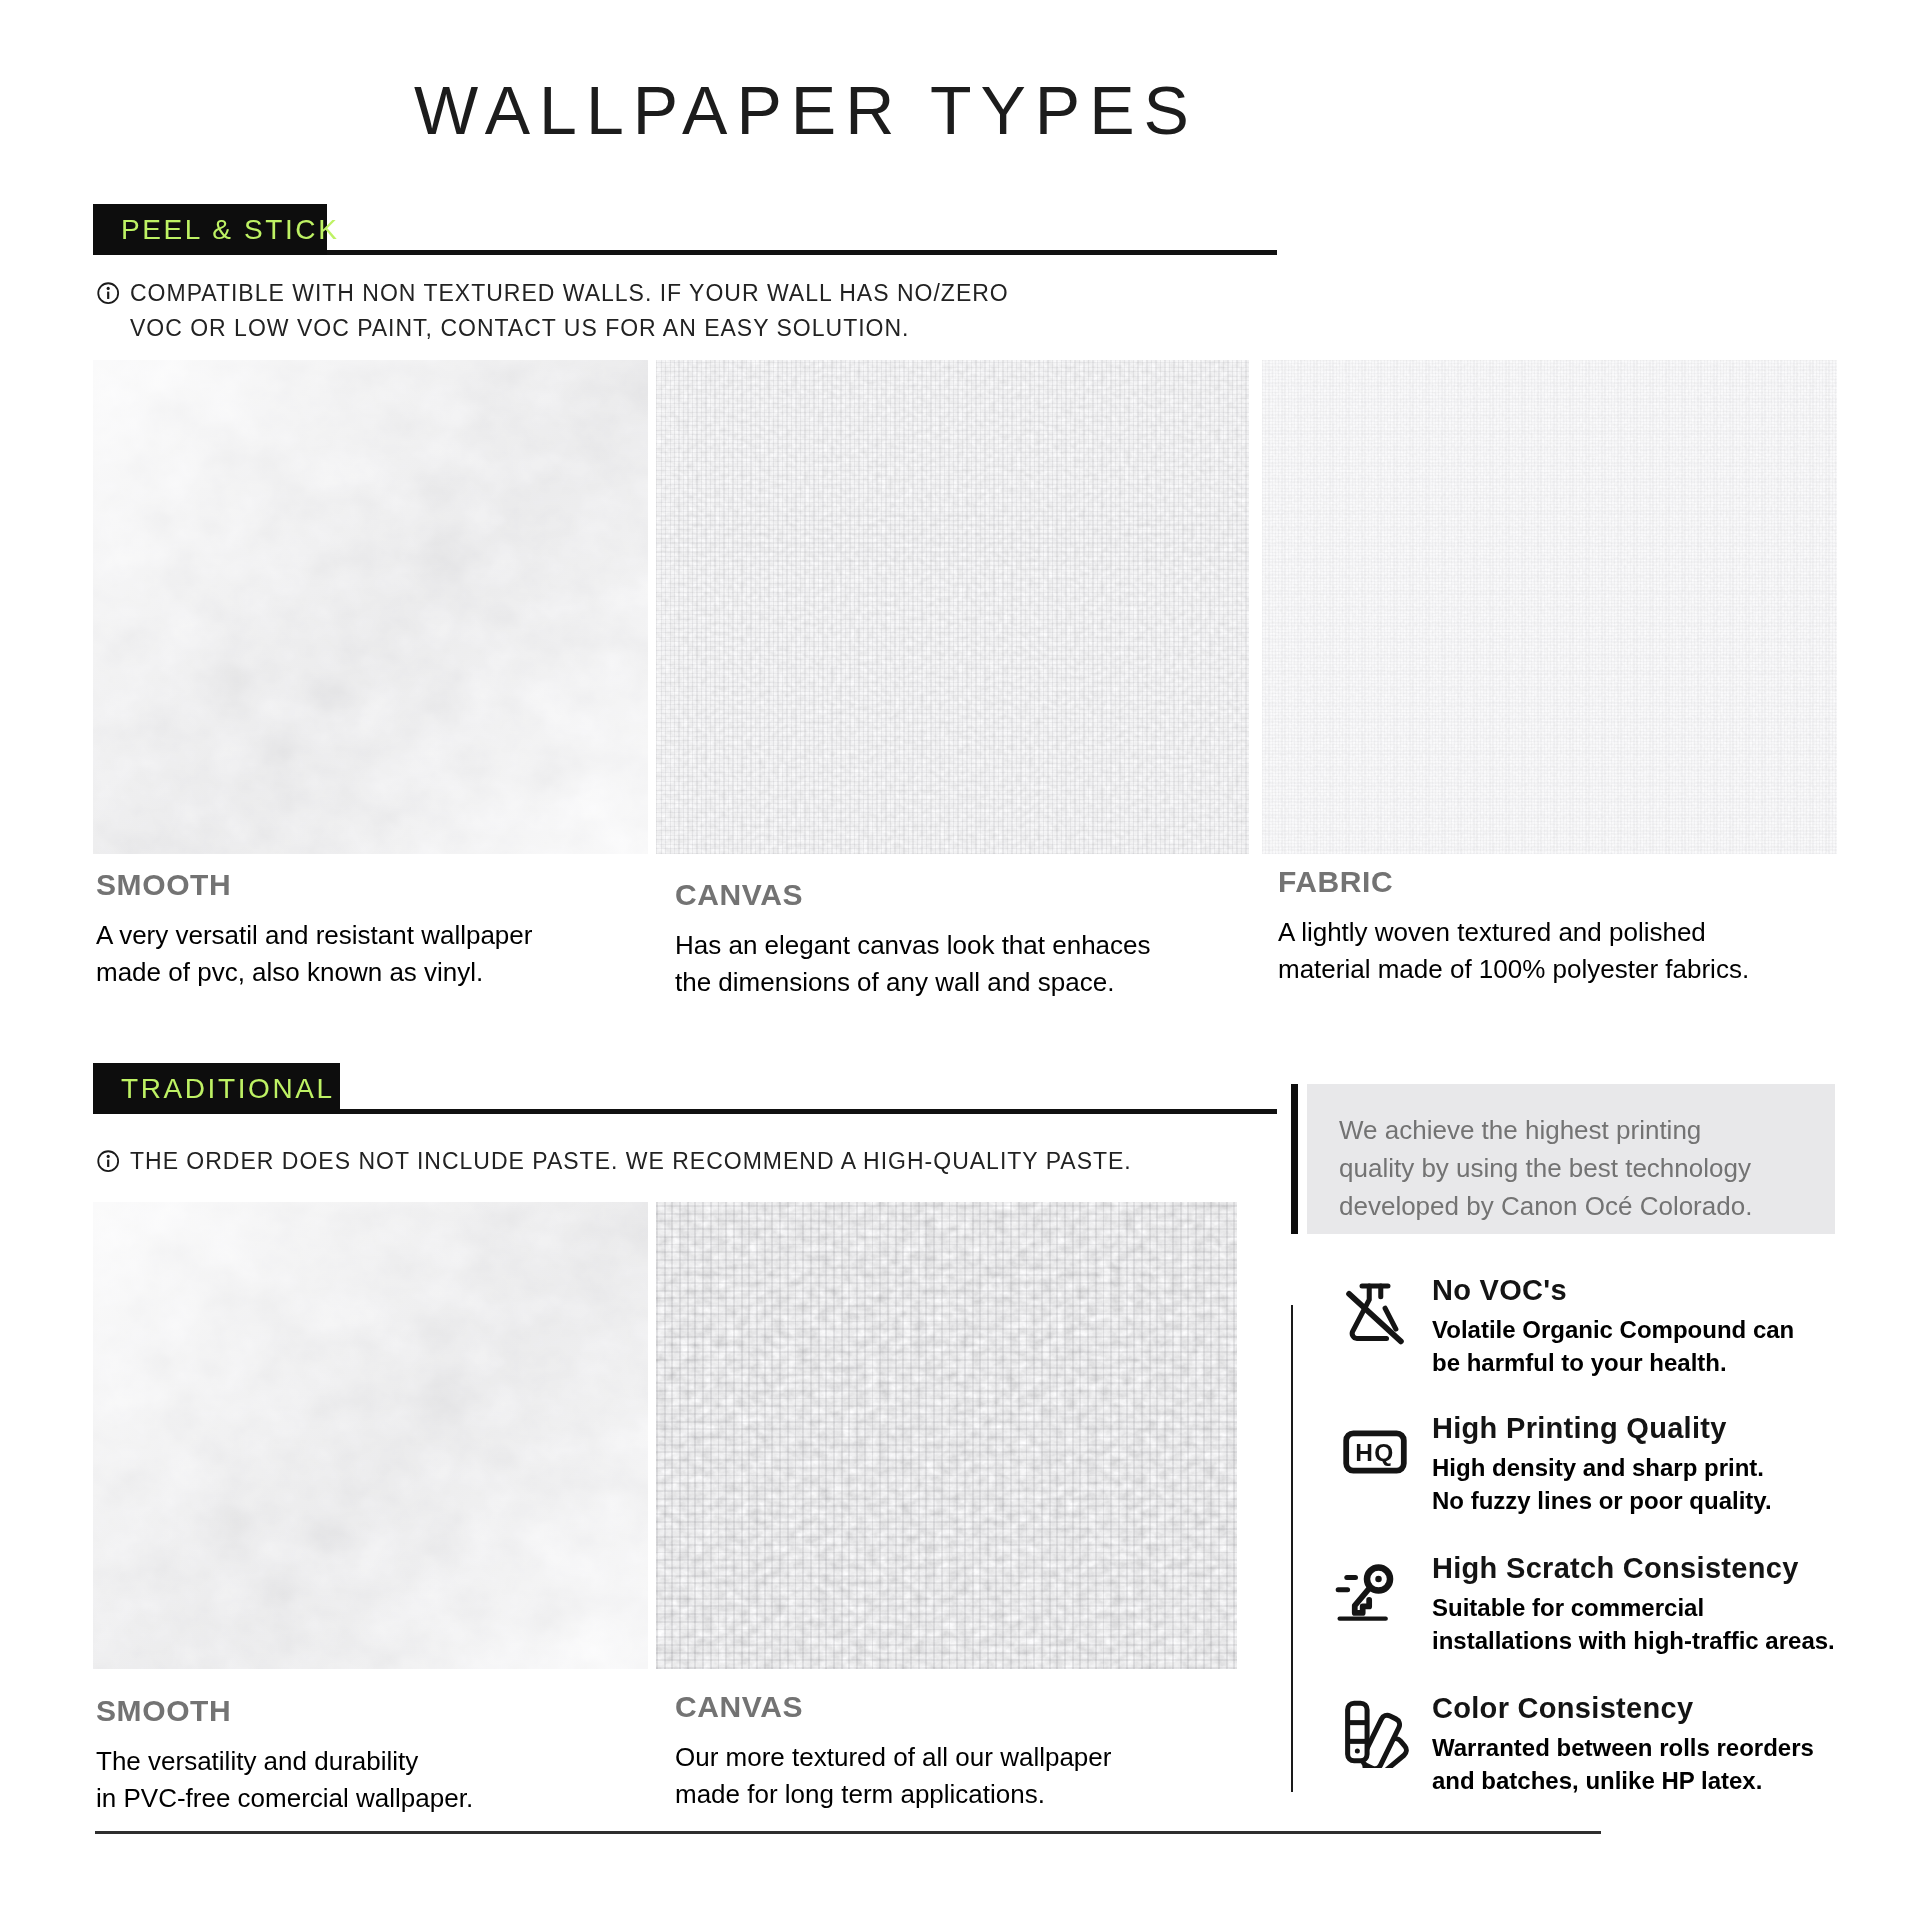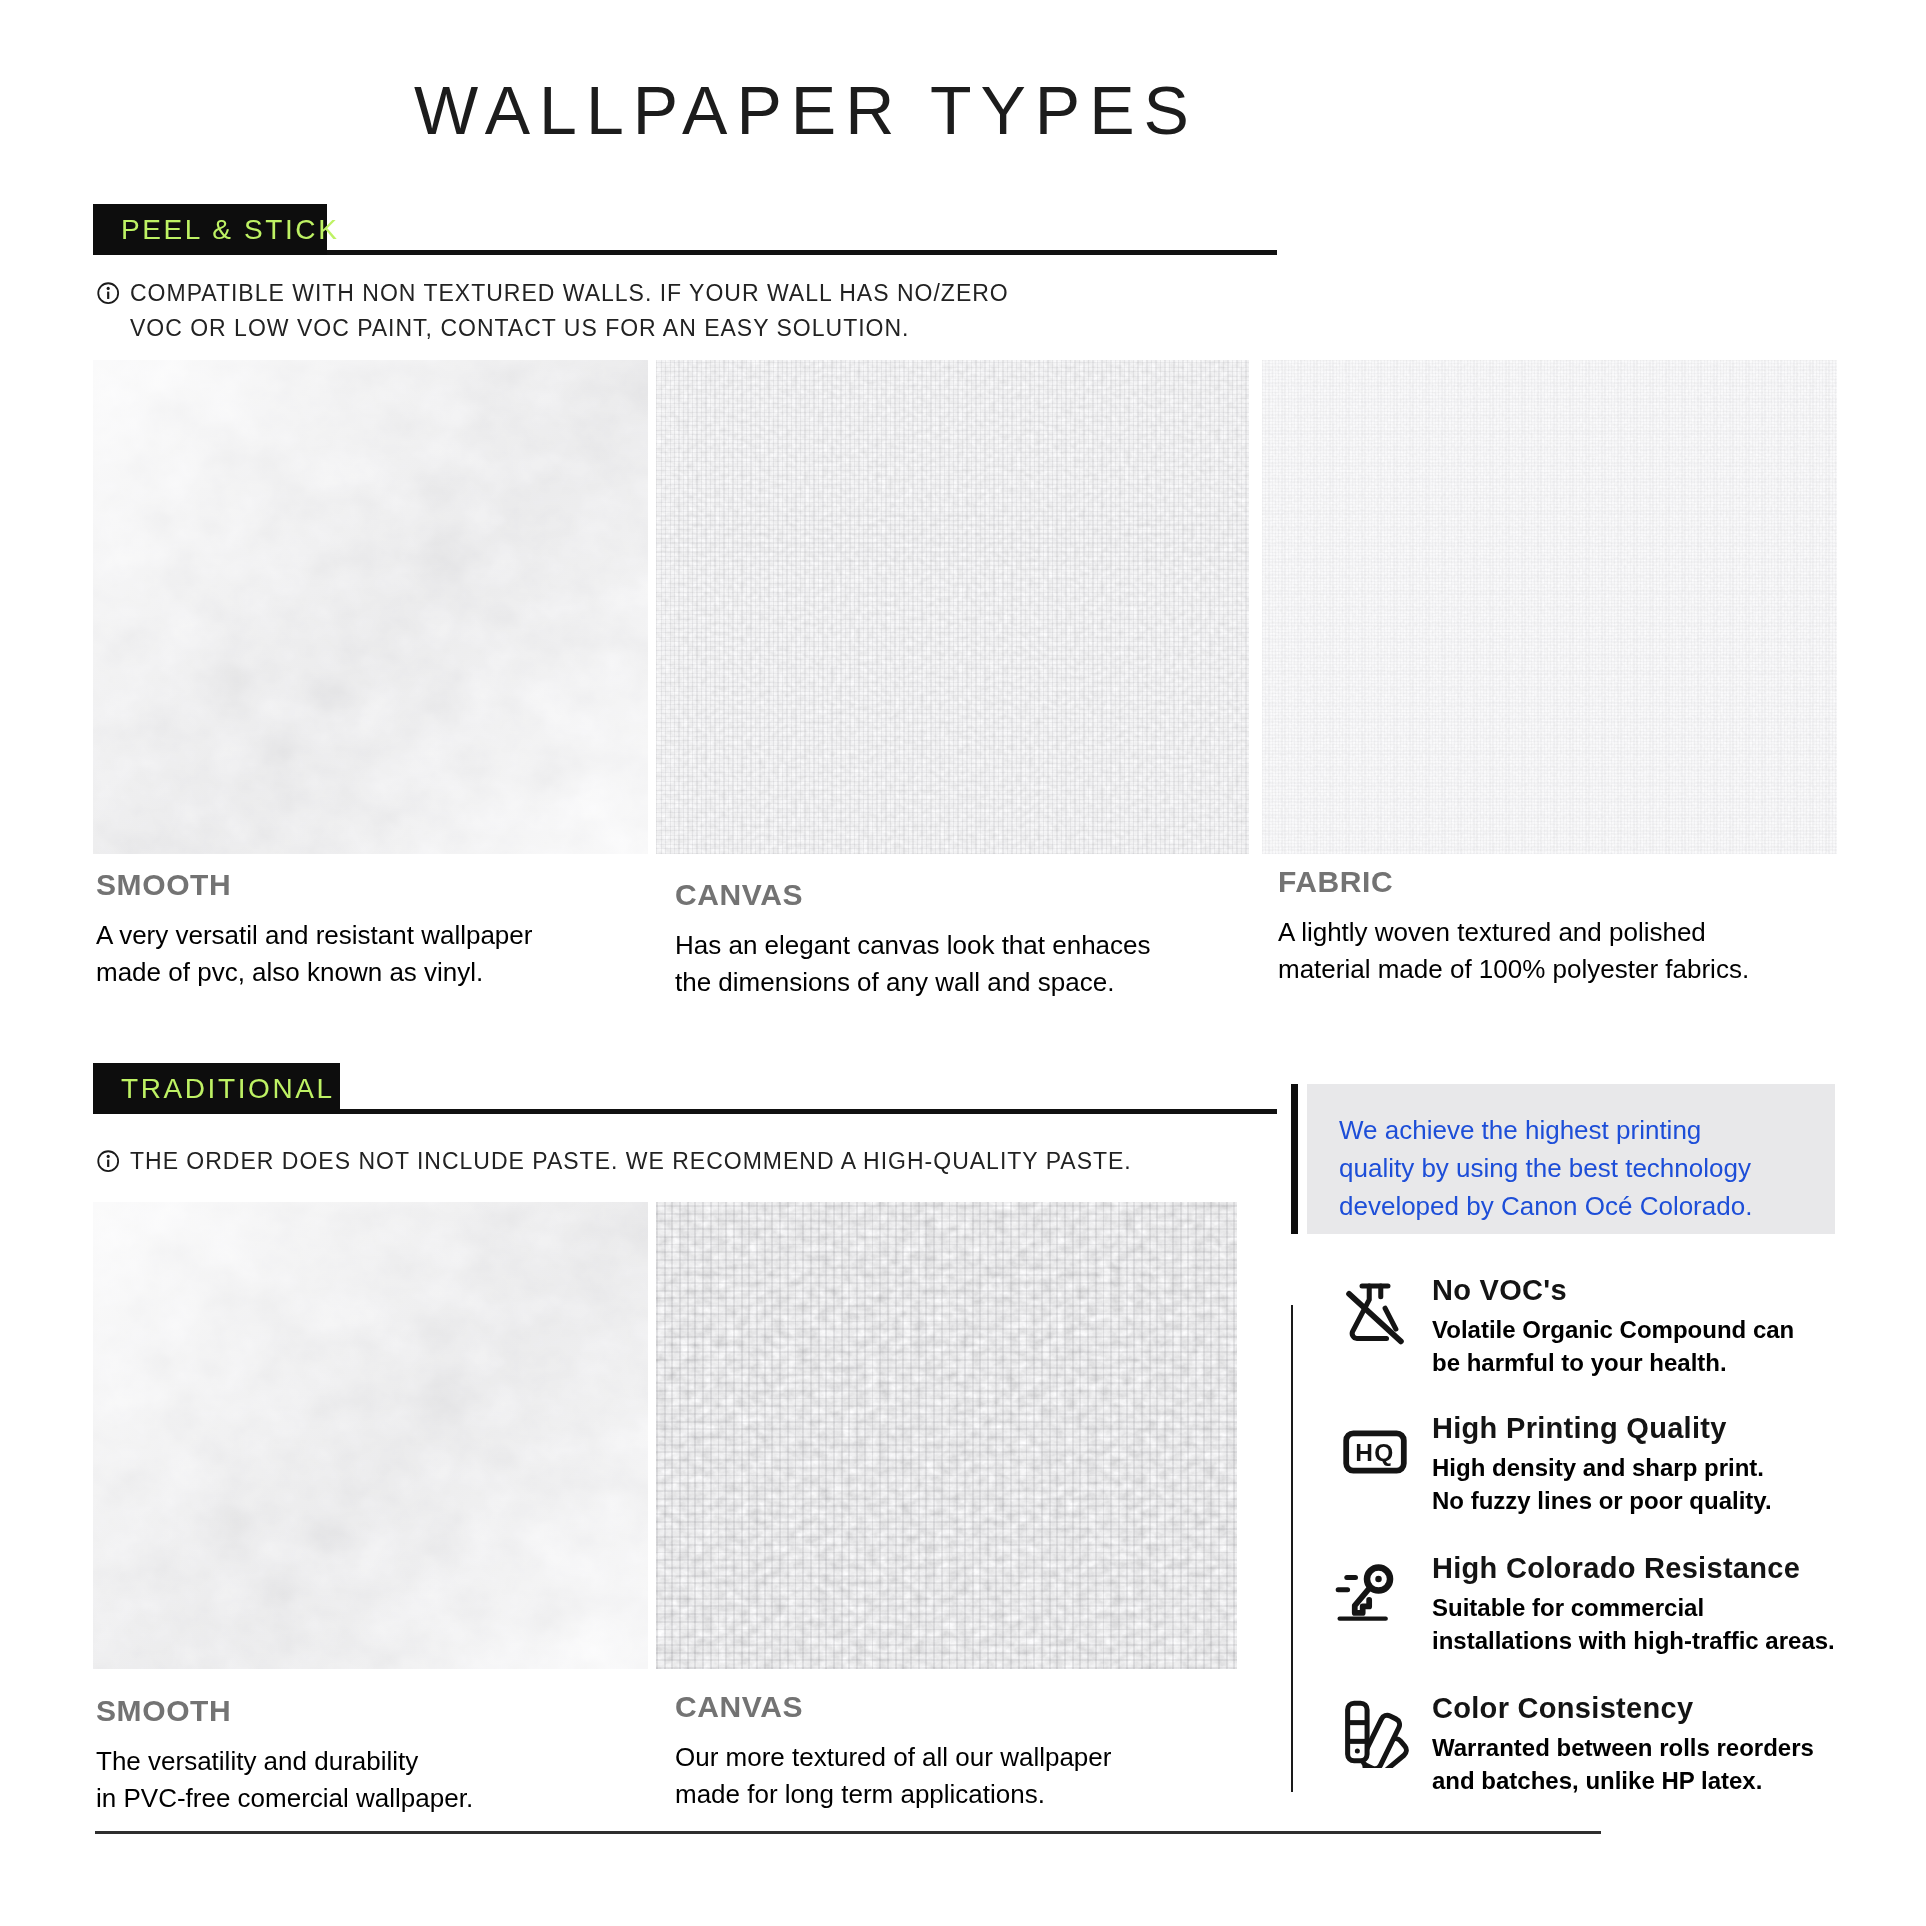--- a/index.html
+++ b/index.html
@@ -53,21 +53,21 @@
   .sw-title { position:absolute; font-size:30px; font-weight:600; letter-spacing:0.6px; color:#737373; }
   .sw-desc  { position:absolute; font-size:26px; font-weight:300; line-height:37px; color:#000000; }
   .t1 { left:96px;  top:868px; }  .d1 { left:96px;  top:917px; }
   .t2 { left:675px; top:878px; }  .d2 { left:675px; top:927px; }
   .t3 { left:1278px; top:865px; }  .d3 { left:1278px; top:914px; }
   .t4 { left:96px;  top:1694px; }  .d4 { left:96px;  top:1743px; }
   .t5 { left:675px; top:1690px; }  .d5 { left:675px; top:1739px; }
   .q-bar { position:absolute; left:1291px; top:1084px; width:7px; height:150px; background:#0d0d0d; }
   .q-box {
     position:absolute; left:1307px; top:1084px; width:528px; height:150px; background:#e8e8ea;
-    box-sizing:border-box; padding:27px 0 0 32px; font-size:26px; line-height:38px; font-weight:400; color:#1d4ed8;
+    box-sizing:border-box; padding:27px 0 0 32px; font-size:26px; line-height:38px; font-weight:400; color:#737373;
   }
   .f-divider { position:absolute; left:1291px; top:1305px; width:1.9px; height:487px; background:#1a1a1a; }
   .feature { position:absolute; left:1339px; width:565px; }
   .f1 { top:1274px; } .f2 { top:1412px; } .f3 { top:1552px; } .f4 { top:1692px; }
   .f-icon { position:absolute; left:0; top:3.9px; width:72px; height:72px; }
   .f-icon svg { width:72px; height:72px; display:block; }
   .f3 .f-icon { left:-7.7px; }
   .f-title { margin-left:93px; font-size:29px; font-weight:600; color:#141414; letter-spacing:0.3px; }
   .f-desc  { margin-left:93px; margin-top:6.4px; font-size:24px; font-weight:700; line-height:33px; color:#000000; }
   .bottom-rule { position:absolute; left:95px; top:1831px; width:1506px; height:3.2px; background:#2e2e2e; }
@@ -261,21 +261,21 @@
     <div class="f-icon">
       <svg viewBox="0 0 100 100" fill="none" stroke="#141414" stroke-width="8" stroke-linecap="round">
         <circle cx="66" cy="32" r="16" stroke-width="9"></circle>
         <circle cx="66" cy="32" r="4.5" fill="#141414" stroke="none"></circle>
         <path d="M54 44 L33 69 v10 h11 v-9 h9 v-9" stroke-linejoin="round"></path>
         <path d="M22 30 h12" stroke-width="7"></path>
         <path d="M10 47 h13" stroke-width="7"></path>
         <path d="M12 87 h64" stroke-width="6"></path>
       </svg>
     </div>
-    <div class="f-title">High Colorado Resistance</div>
+    <div class="f-title">High Scratch Consistency</div>
     <div class="f-desc">
       <div>Suitable for commercial</div>
       <div>installations with high-traffic areas.</div>
     </div>
   </div>
 
   <div class="feature f4">
     <div class="f-icon">
       <svg viewBox="0 0 100 100" fill="none" stroke="#141414" stroke-width="7">
         <g transform="rotate(50 25 90)">

